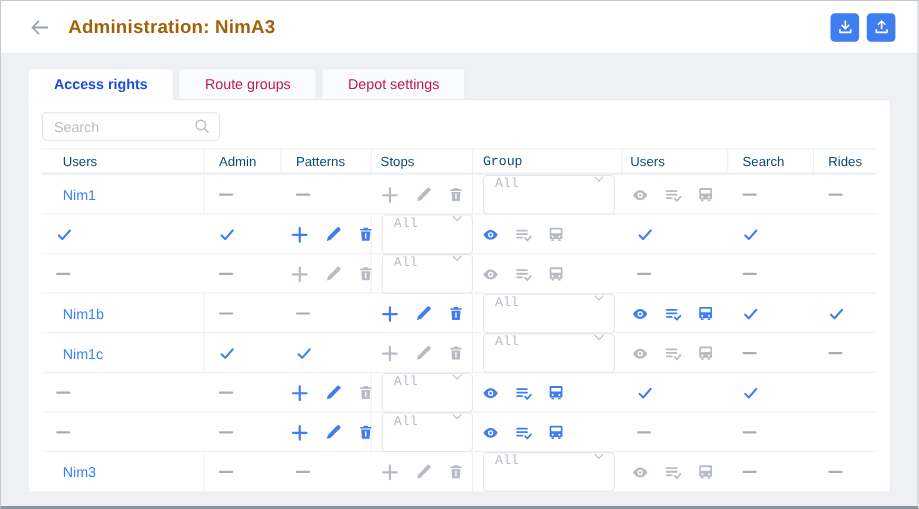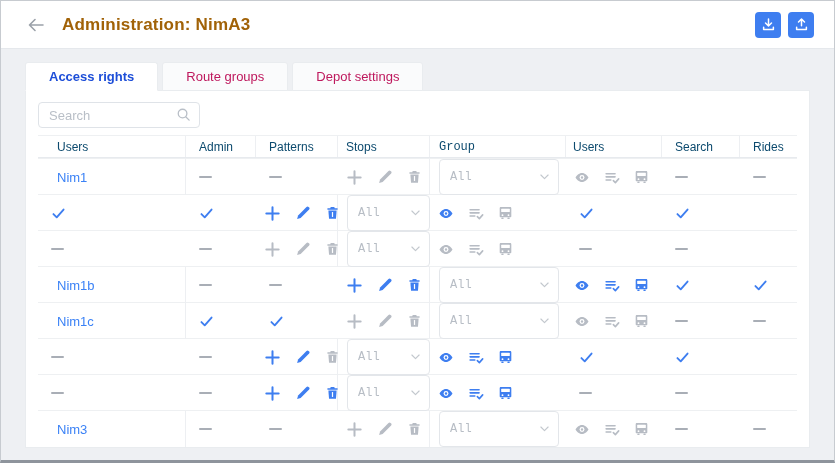--- a/index.html
+++ b/index.html
@@ -69,21 +69,21 @@
   .c7 { padding-left: 13px; }
   .uname { font-size: 13px; color: #3b82f6; }
   .dash { display: inline-block; width: 13px; height: 2px; border-radius: 1px; background: var(--dash); }
   .chk { color: var(--accent); display: flex; }
   .ibtn { display: flex; align-items: center; cursor: pointer; }
   .ibtn.on  { color: var(--accent); }
   .ibtn.off { color: var(--icon-off); cursor: default; }
   
   .dropdown {
     width: 120px; height: 36px; border: 1px solid #e3e6ea; border-radius: 4px;
-    background: #fff; display: flex; align-items: center; justify-content: space-between;
+    background: #fff; display: flex; align-items: flex-start; justify-content: space-between;
     padding: 0 9px 0 10px; cursor: pointer;
   }
   .dd-val { font-size: 12px; color: #b7bdc5; }
   .dd-chev { color: #c3c8ce; display: flex; }
 </style>
 </head>
 <body>
 
 <div class="topbar">
   <span class="back">

